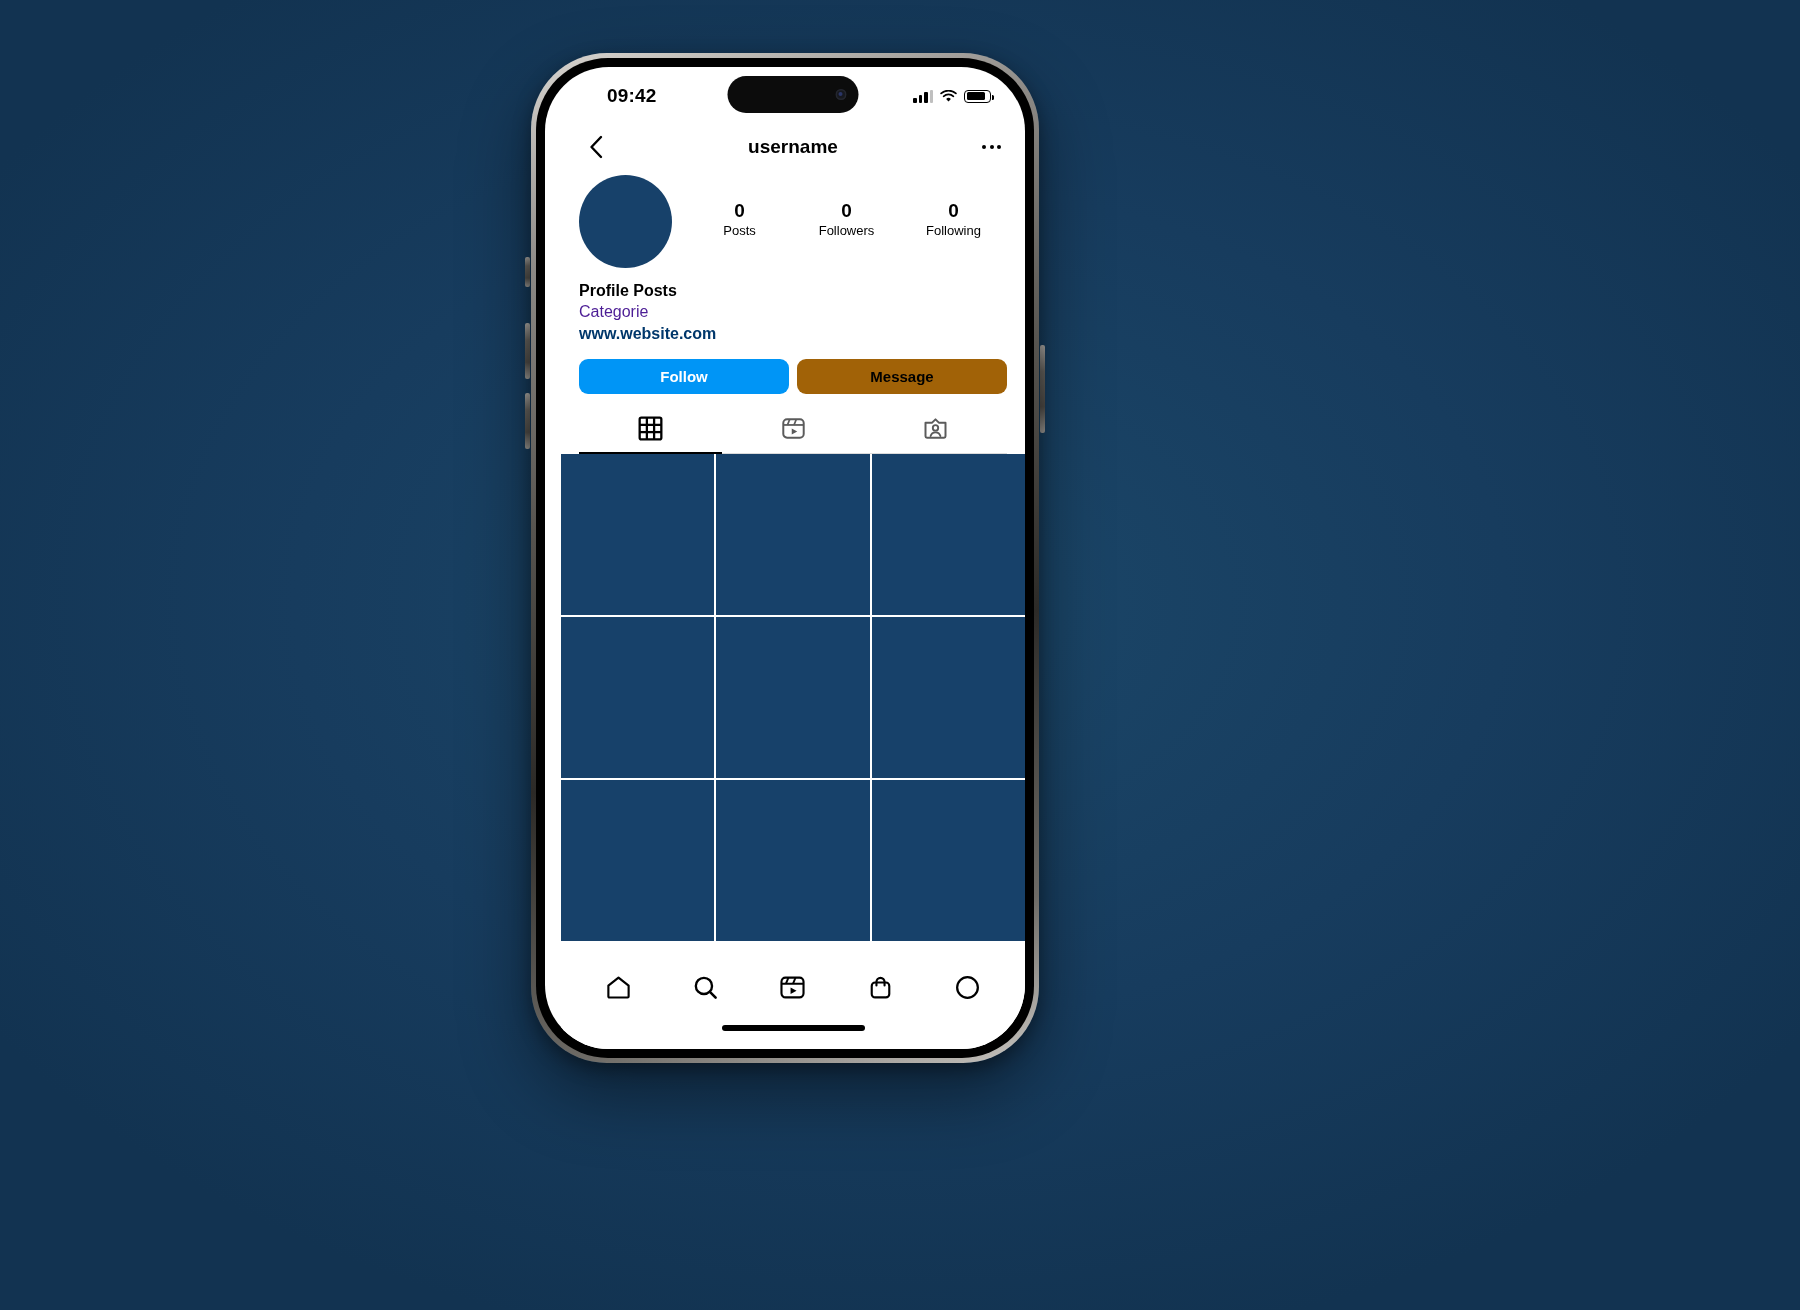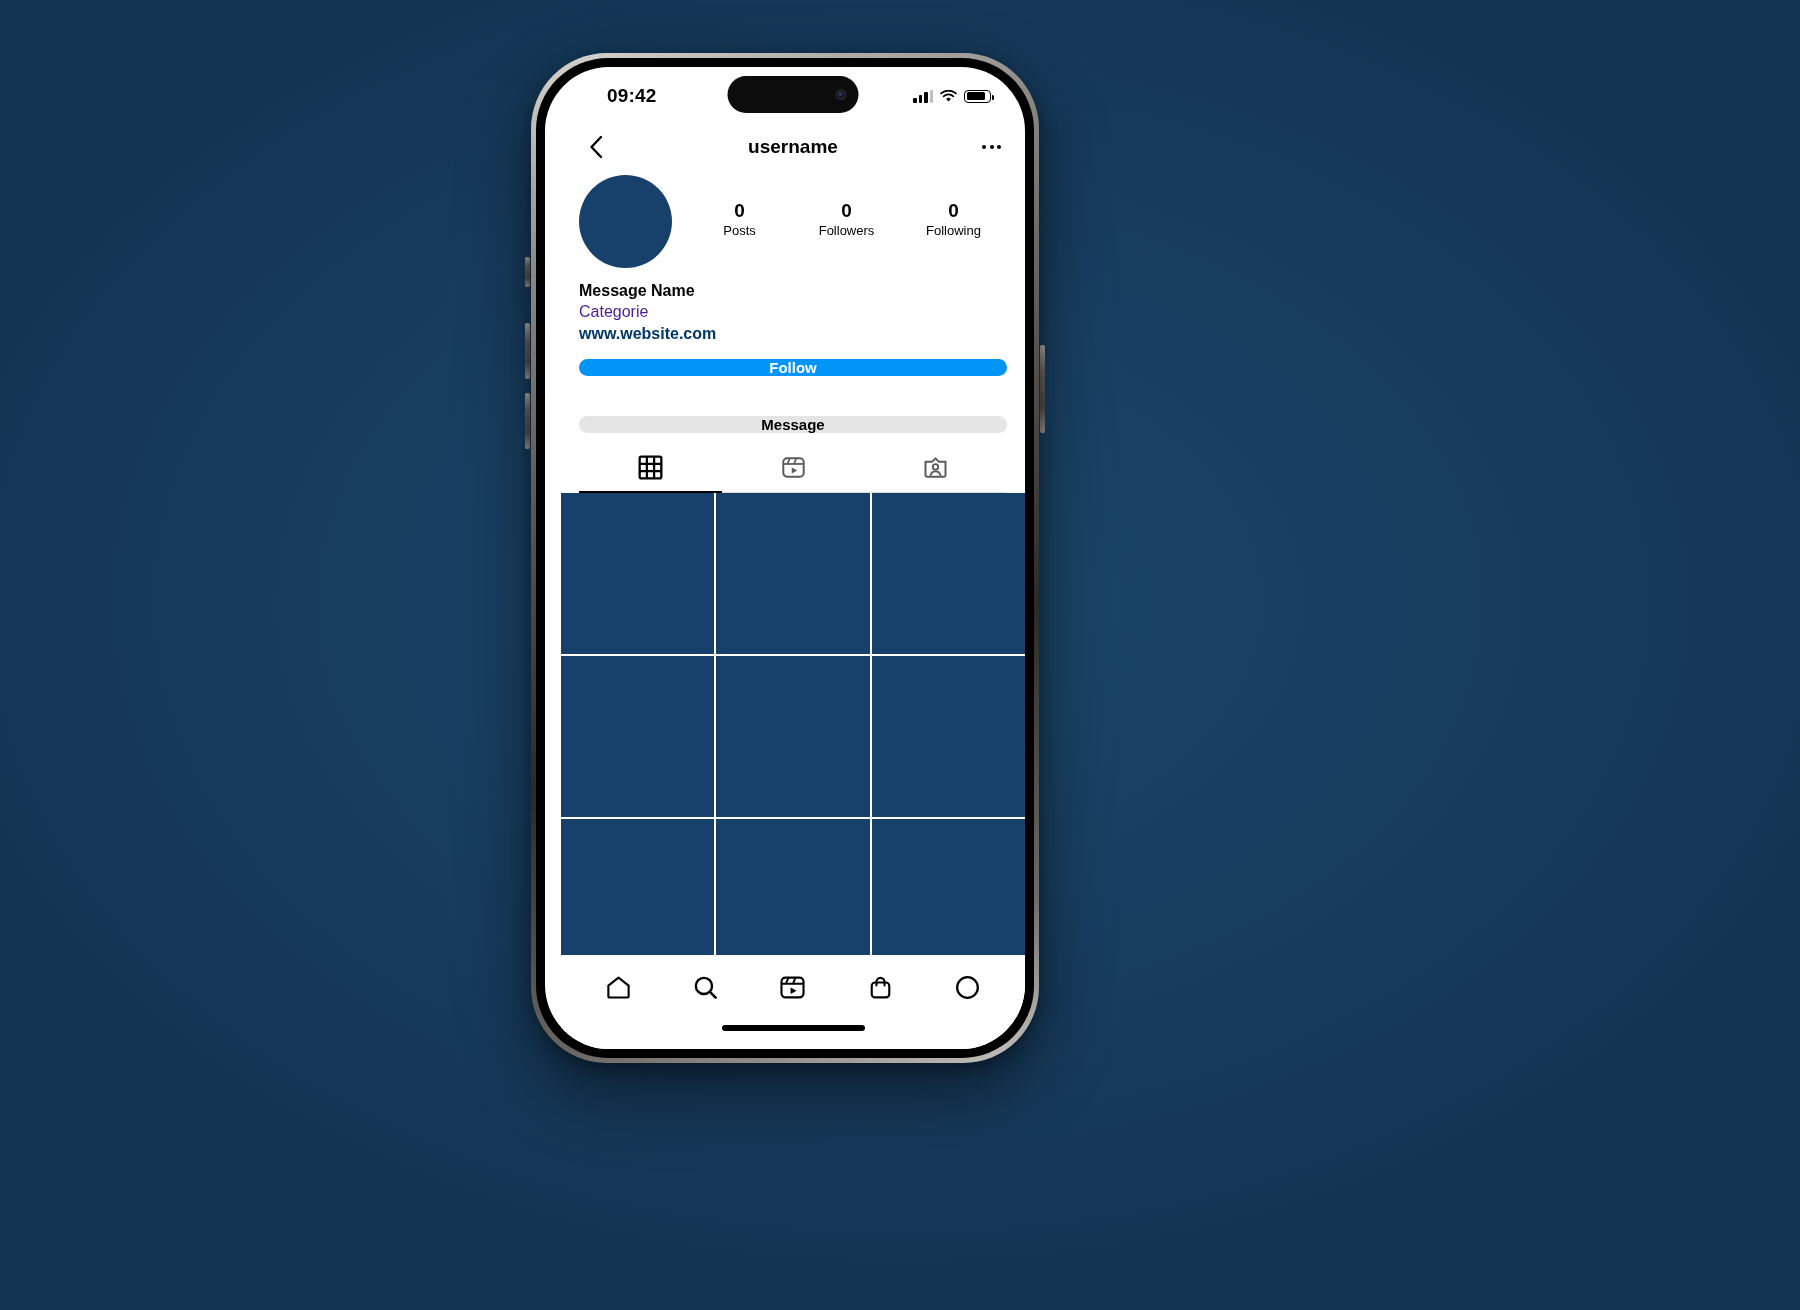--- a/index.html
+++ b/index.html
@@ -161,34 +161,33 @@
 
   .bio { margin-top:12px; line-height:1.33; }
   .bio-name { font-size:16px; font-weight:bold; color:#000; }
   .bio-cat  { font-size:16px; color:#4c1d95; }
   .bio-desc { font-size:16px; color:#000; }
   .bio-link { font-size:16px; color:#00376B; font-weight:bold; cursor:pointer; }
 
   .actions {
     display:flex; gap:8px;
     margin-top:15px;
-    flex-direction:column;
   }
   .act-btn {
     flex:1;
     height:35px;
     border-radius:9px;
     border:none;
     font-size:15px; font-weight:bold;
     font-family:"Liberation Sans", sans-serif;
     display:flex; align-items:center; justify-content:center;
     cursor:pointer;
   }
   .act-follow  { background:#0095F6; color:#fff; }
-  .act-message { background:#e5e5e5; color:#000;margin-top:32px; }
+  .act-message { background:#a16207; color:#000; }
 
   
   .tabs {
     display:flex;
     margin-top:14px;
     border-bottom:1px solid #dbdbdb;
   }
   .tab {
     flex:1;
     height:45px;
@@ -318,21 +317,21 @@
                 <div class="stat-lbl">Followers</div>
               </div>
               <div class="stat">
                 <div class="stat-num">0</div>
                 <div class="stat-lbl">Following</div>
               </div>
             </div>
           </div>
 
           <div class="bio">
-            <div class="bio-name">Message Name</div>
+            <div class="bio-name">Profile Posts</div>
             <div class="bio-cat">Categorie</div>
             <div class="bio-link">www.website.com</div>
           </div>
 
           <div class="actions">
             <button class="act-btn act-follow">Follow</button>
             <button class="act-btn act-message">Message</button>
           </div>
 
           <div class="tabs">

